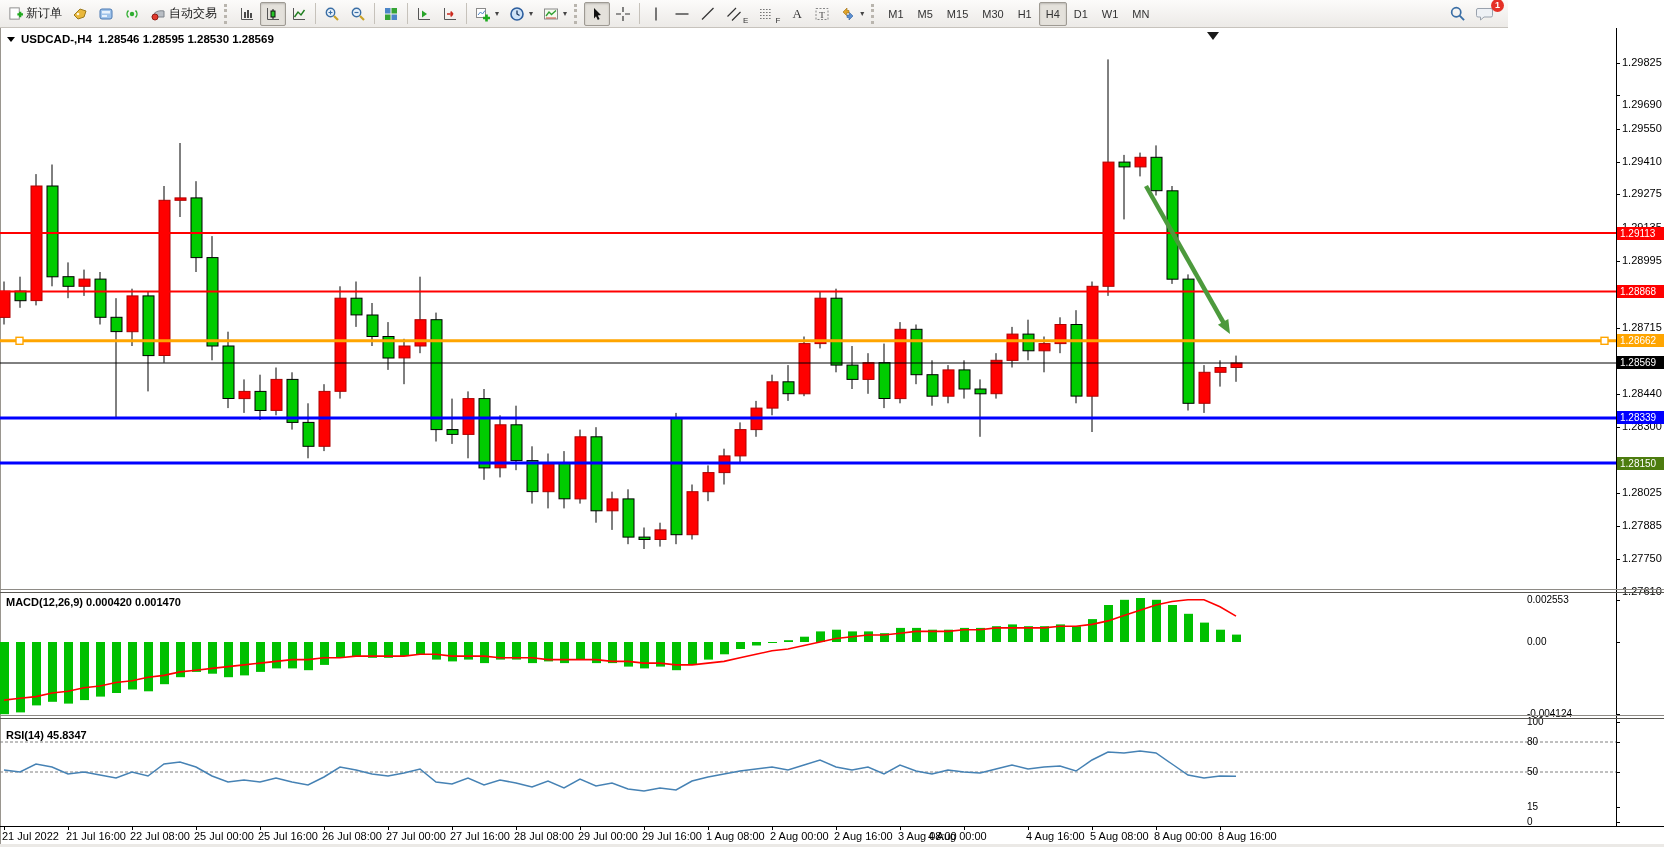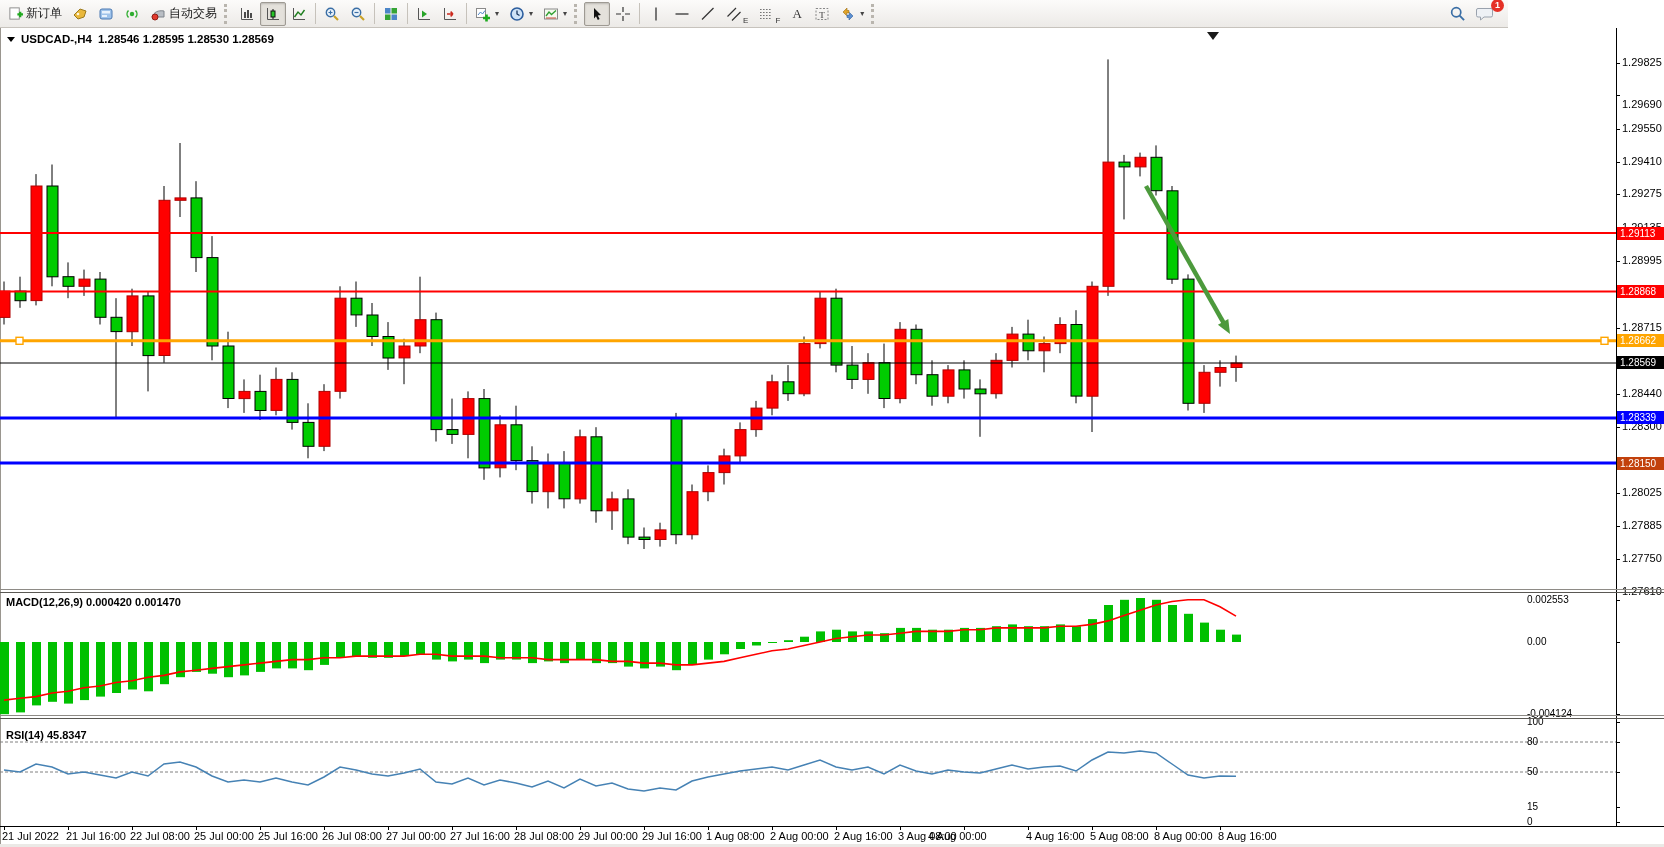--- a/index.html
+++ b/index.html
@@ -262,20 +262,31 @@
     <span>
       <svg class="ic" width="16" height="16" viewBox="0 0 16 16">
           <path d="M3 6l4-4v2.5h2V7H6.5v2.5z" fill="#e0a42a" stroke="#9a6d12" stroke-width=".6"></path>
           <path d="M13 10l-4 4v-2.5H7V9h2.5V6.5z" fill="#5b8fd0" stroke="#2d5e9e" stroke-width=".6"></path>
         </svg>
     </span>
     <span class="caret">▾</span>
   </button>
 
   <span class="grip"></span>
+  <span id="tf-group" style="display:inline-flex;align-items:center;">
+      <button class="tb-btn tf">M1</button>
+      <button class="tb-btn tf">M5</button>
+      <button class="tb-btn tf">M15</button>
+      <button class="tb-btn tf">M30</button>
+      <button class="tb-btn tf">H1</button>
+      <button class="tb-btn tf active">H4</button>
+      <button class="tb-btn tf">D1</button>
+      <button class="tb-btn tf">W1</button>
+      <button class="tb-btn tf">MN</button>
+    </span>
 
   <span class="spacer"></span>
   <button class="tb-btn">
     <span>
       <svg class="ic" width="17" height="17" viewBox="0 0 16 16">
           <circle cx="6.8" cy="6.8" r="4.3" fill="none" stroke="#3a6ea5" stroke-width="1.6"></circle>
           <path d="M10 10l4.2 4.2" stroke="#3a6ea5" stroke-width="1.8"></path>
         </svg>
     </span>
   </button>
@@ -566,21 +577,21 @@
 <div class="vaxis"></div>
 <div id="price-axis"></div>
 <div id="time-axis"></div>
 <div class="bottom-strip"></div>
 
 <div class="badge" style="top:227px;background:#FF0000;">1.29113</div>
 <div class="badge" style="top:285px;background:#FF0000;">1.28868</div>
 <div class="badge" style="top:334px;background:#FFA500;">1.28662</div>
 <div class="badge" style="top:356px;background:#000000;">1.28569</div>
 <div class="badge" style="top:411px;background:#0000FF;">1.28339</div>
-<div class="badge" style="top:457px;background:#c2410c;">1.28150</div>
+<div class="badge" style="top:457px;background:#4d7c0f;">1.28150</div>
 <div class="tick-label" style="top:56px;">1.29825</div>
 <div class="axdash" style="top:63px;"></div>
 <div class="tick-label" style="top:98px;">1.29690</div>
 <div class="axdash" style="top:95px;"></div>
 <div class="tick-label" style="top:122px;">1.29550</div>
 <div class="axdash" style="top:129px;"></div>
 <div class="tick-label" style="top:155px;">1.29410</div>
 <div class="axdash" style="top:162px;"></div>
 <div class="tick-label" style="top:187px;">1.29275</div>
 <div class="axdash" style="top:194px;"></div>

